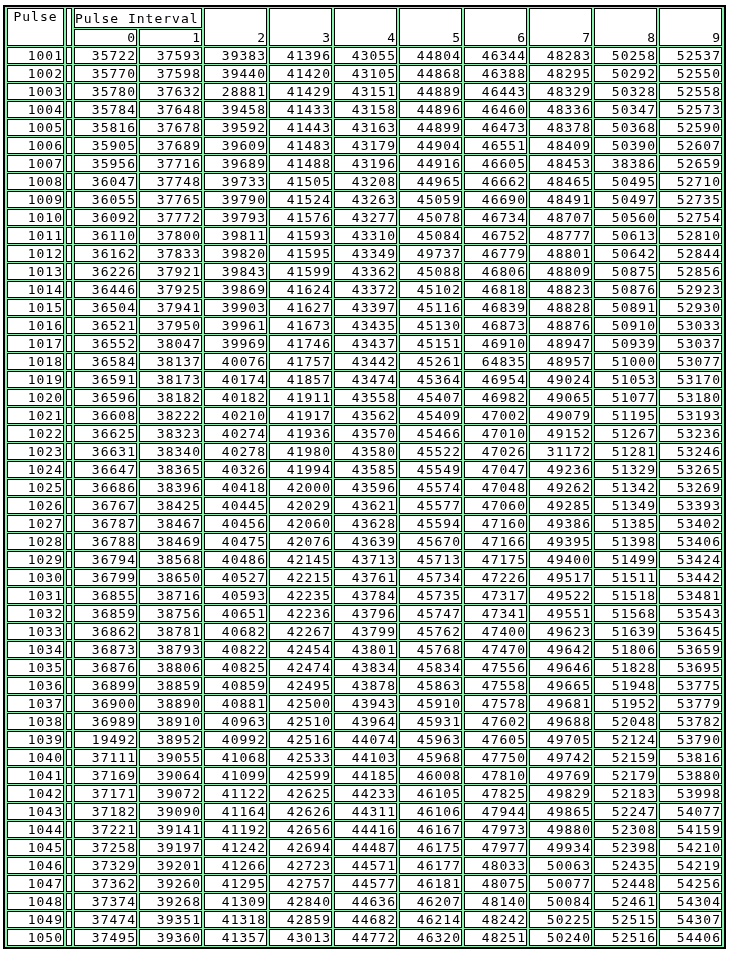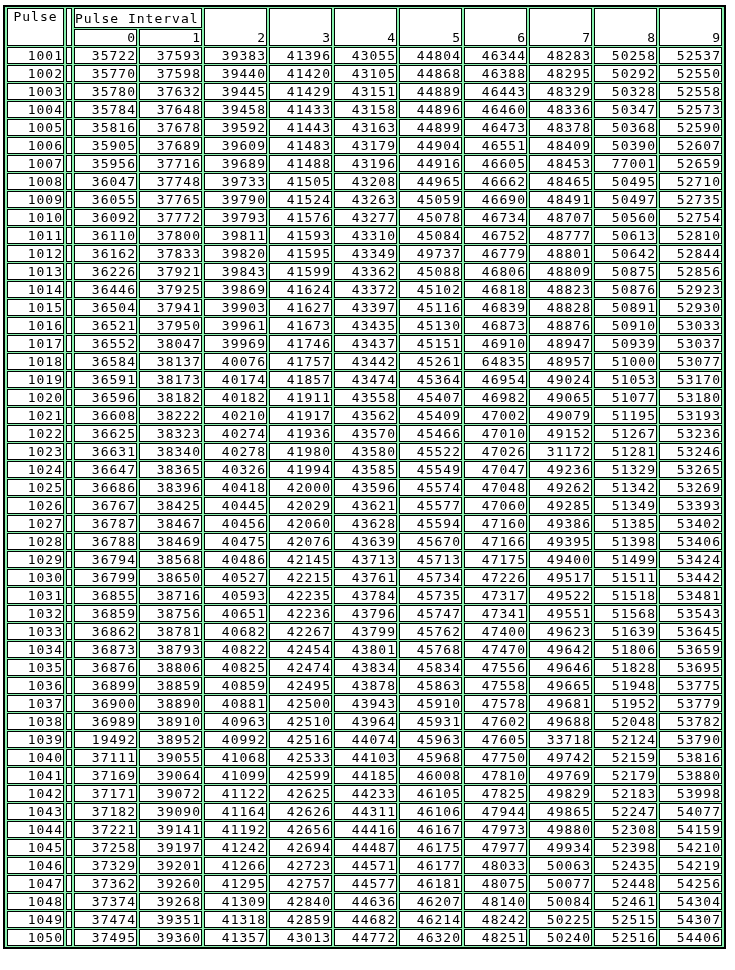--- a/index.html
+++ b/index.html
@@ -137,21 +137,21 @@
     <td class="num-cell">46388</td>
     <td class="num-cell">48295</td>
     <td class="num-cell">50292</td>
     <td class="num-cell">52550</td>
   </tr>
         <tr>
     <td class="num-cell">1003</td>
     <td class="spacer"></td>
     <td class="num-cell">35780</td>
     <td class="num-cell">37632</td>
-    <td class="num-cell">39445</td>
+    <td class="num-cell">28881</td>
     <td class="num-cell">41429</td>
     <td class="num-cell">43151</td>
     <td class="num-cell">44889</td>
     <td class="num-cell">46443</td>
     <td class="num-cell">48329</td>
     <td class="num-cell">50328</td>
     <td class="num-cell">52558</td>
   </tr>
         <tr>
     <td class="num-cell">1004</td>
@@ -199,21 +199,21 @@
     <td class="num-cell">1007</td>
     <td class="spacer"></td>
     <td class="num-cell">35956</td>
     <td class="num-cell">37716</td>
     <td class="num-cell">39689</td>
     <td class="num-cell">41488</td>
     <td class="num-cell">43196</td>
     <td class="num-cell">44916</td>
     <td class="num-cell">46605</td>
     <td class="num-cell">48453</td>
-    <td class="num-cell">77001</td>
+    <td class="num-cell">38386</td>
     <td class="num-cell">52659</td>
   </tr>
         <tr>
     <td class="num-cell">1008</td>
     <td class="spacer"></td>
     <td class="num-cell">36047</td>
     <td class="num-cell">37748</td>
     <td class="num-cell">39733</td>
     <td class="num-cell">41505</td>
     <td class="num-cell">43208</td>
@@ -646,21 +646,21 @@
         <tr>
     <td class="num-cell">1039</td>
     <td class="spacer"></td>
     <td class="num-cell">19492</td>
     <td class="num-cell">38952</td>
     <td class="num-cell">40992</td>
     <td class="num-cell">42516</td>
     <td class="num-cell">44074</td>
     <td class="num-cell">45963</td>
     <td class="num-cell">47605</td>
-    <td class="num-cell">33718</td>
+    <td class="num-cell">49705</td>
     <td class="num-cell">52124</td>
     <td class="num-cell">53790</td>
   </tr>
         <tr>
     <td class="num-cell">1040</td>
     <td class="spacer"></td>
     <td class="num-cell">37111</td>
     <td class="num-cell">39055</td>
     <td class="num-cell">41068</td>
     <td class="num-cell">42533</td>

